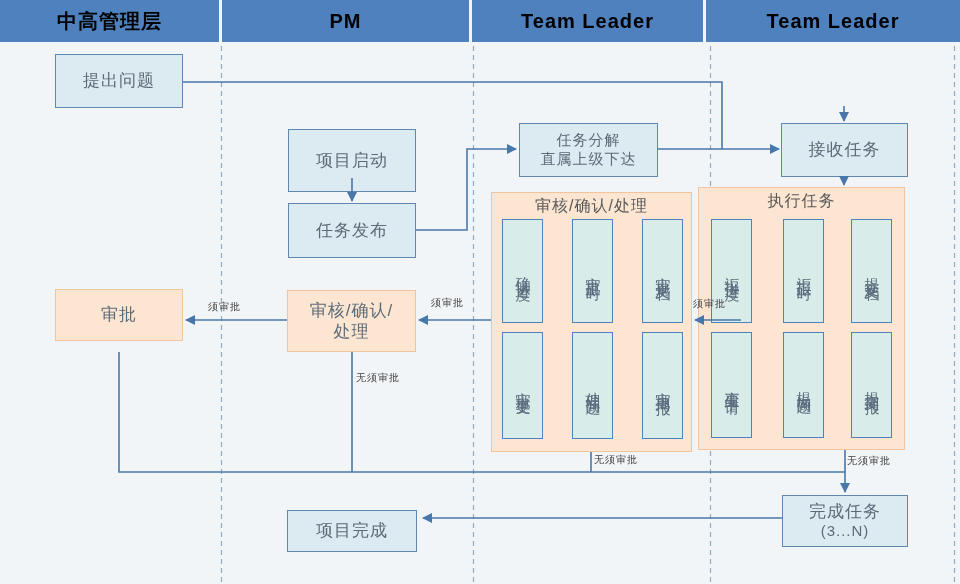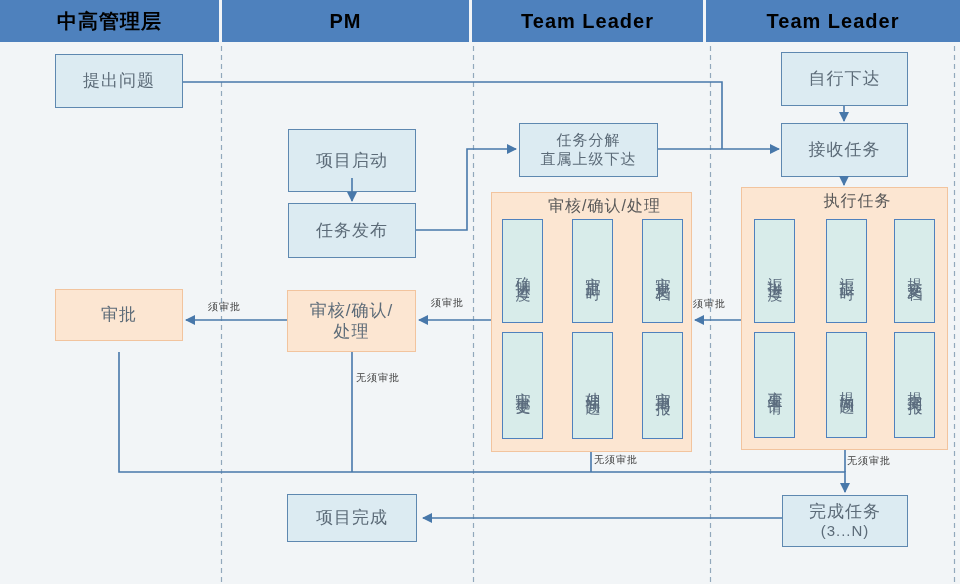--- a/index.html
+++ b/index.html
@@ -42,21 +42,21 @@
   .node.orange{background:var(--orange-fill);border:1.5px solid var(--orange-border);}
   .node .l2{font-size:15px;}
   .node.small-text{font-size:15px;text-align:center;}
   
   .group{
     position:absolute;box-sizing:border-box;
     background:var(--orange-fill);border:1.5px solid var(--orange-border);
   }
   .group-title{
     position:absolute;top:3px;left:0;width:100%;
-    text-align:center;font-size:16px;color:var(--group-title);letter-spacing:1px;margin-left:13px;
+    text-align:center;font-size:16px;color:var(--group-title);letter-spacing:1px;
   }
   .subtask{
     position:absolute;box-sizing:border-box;
     background:var(--sub-fill);border:1.3px solid var(--sub-border);
     display:flex;align-items:center;justify-content:center;
     writing-mode:vertical-rl;text-orientation:upright;
     font-size:15px;color:#5a6b7d;letter-spacing:3px;
   }
   
   .edge-label{
@@ -88,35 +88,32 @@
   <div class="group" style="left:491px;top:192px;width:201px;height:260px">
     <div class="group-title">审核/确认/处理</div>
     <div class="subtask" style="left:10px;top:26px;width:41px;height:104px">确认进度</div>
     <div class="subtask" style="left:80px;top:26px;width:41px;height:104px">审批工时</div>
     <div class="subtask" style="left:150px;top:26px;width:41px;height:104px">审批文档</div>
     <div class="subtask" style="left:10px;top:139px;width:41px;height:107px">审批变更</div>
     <div class="subtask" style="left:80px;top:139px;width:41px;height:107px">处理问题</div>
     <div class="subtask" style="left:150px;top:139px;width:41px;height:107px">审批周报</div>
   </div>
 
-  <div class="group" style="left:741px;top:187px;width:207px;height:263px">
+  <div class="group" style="left:698px;top:187px;width:207px;height:263px">
     <div class="group-title">执行任务</div>
     <div class="subtask" style="left:12px;top:31px;width:41px;height:104px">汇报进度</div>
     <div class="subtask" style="left:84px;top:31px;width:41px;height:104px">汇报工时</div>
     <div class="subtask" style="left:152px;top:31px;width:41px;height:104px">提交文档</div>
     <div class="subtask" style="left:12px;top:144px;width:41px;height:106px">变更申请</div>
     <div class="subtask" style="left:84px;top:144px;width:41px;height:106px">提出问题</div>
     <div class="subtask" style="left:152px;top:144px;width:41px;height:106px">提交周报</div>
   </div>
 
   <div class="node blue" style="left:55px;top:54px;width:128px;height:54px">
     <span>提出问题</span>
-  </div>
-  <div class="node blue" style="left:781px;top:52px;width:127px;height:54px">
-    <span>自行下达</span>
   </div>
   <div class="node blue" style="left:288px;top:129px;width:128px;height:63px">
     <span>项目启动</span>
   </div>
   <div class="node blue small-text" style="left:519px;top:123px;width:139px;height:54px">
     <span>任务分解</span>
     <span>直属上级下达</span>
   </div>
   <div class="node blue" style="left:781px;top:123px;width:127px;height:54px">
     <span>接收任务</span>
@@ -124,21 +121,21 @@
   <div class="node blue" style="left:288px;top:203px;width:128px;height:55px">
     <span>任务发布</span>
   </div>
   <div class="node orange" style="left:55px;top:289px;width:128px;height:52px">
     <span>审批</span>
   </div>
   <div class="node orange" style="left:287px;top:290px;width:129px;height:62px">
     <span>审核/确认/</span>
     <span>处理</span>
   </div>
-  <div class="node blue" style="left:287px;top:494px;width:130px;height:48px">
+  <div class="node blue" style="left:287px;top:510px;width:130px;height:42px">
     <span>项目完成</span>
   </div>
   <div class="node blue" style="left:782px;top:495px;width:126px;height:52px">
     <span>完成任务</span>
     <span class="l2">(3...N)</span>
   </div>
 
   <svg class="layer" width="960" height="584">
     <defs>
       <marker id="arrow" viewBox="0 0 10 10" refX="9" refY="5" markerWidth="11" markerHeight="10" markerUnits="userSpaceOnUse" orient="auto">

